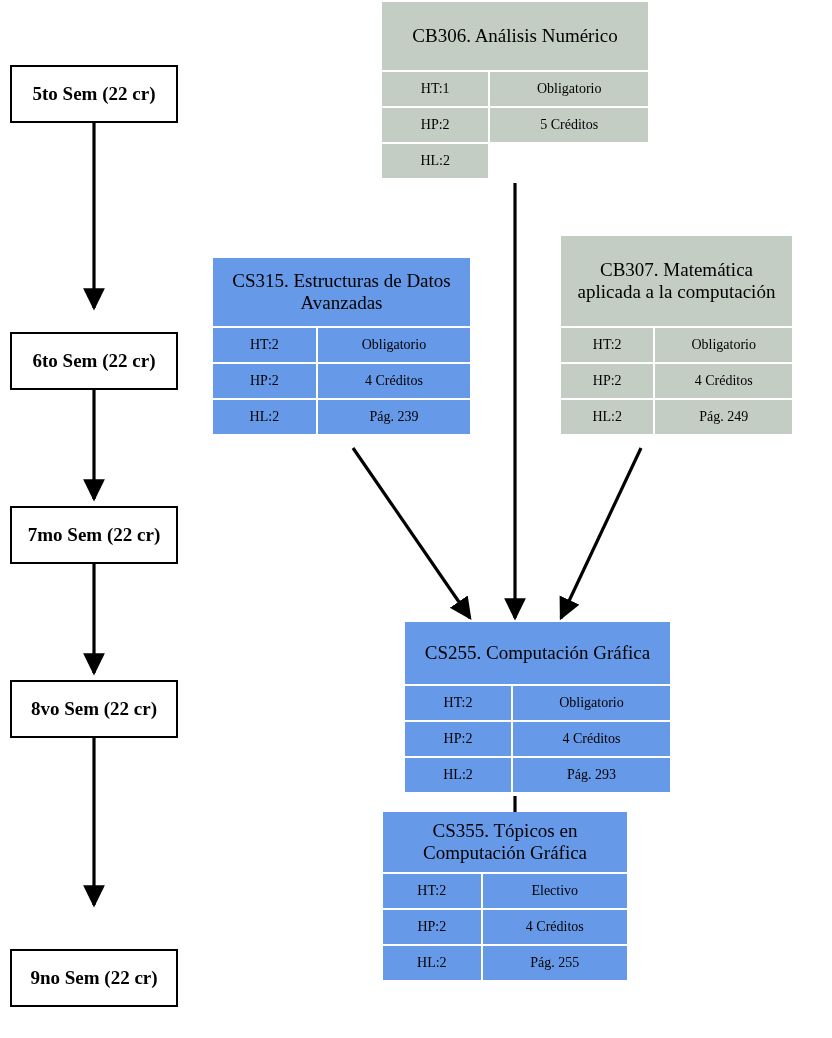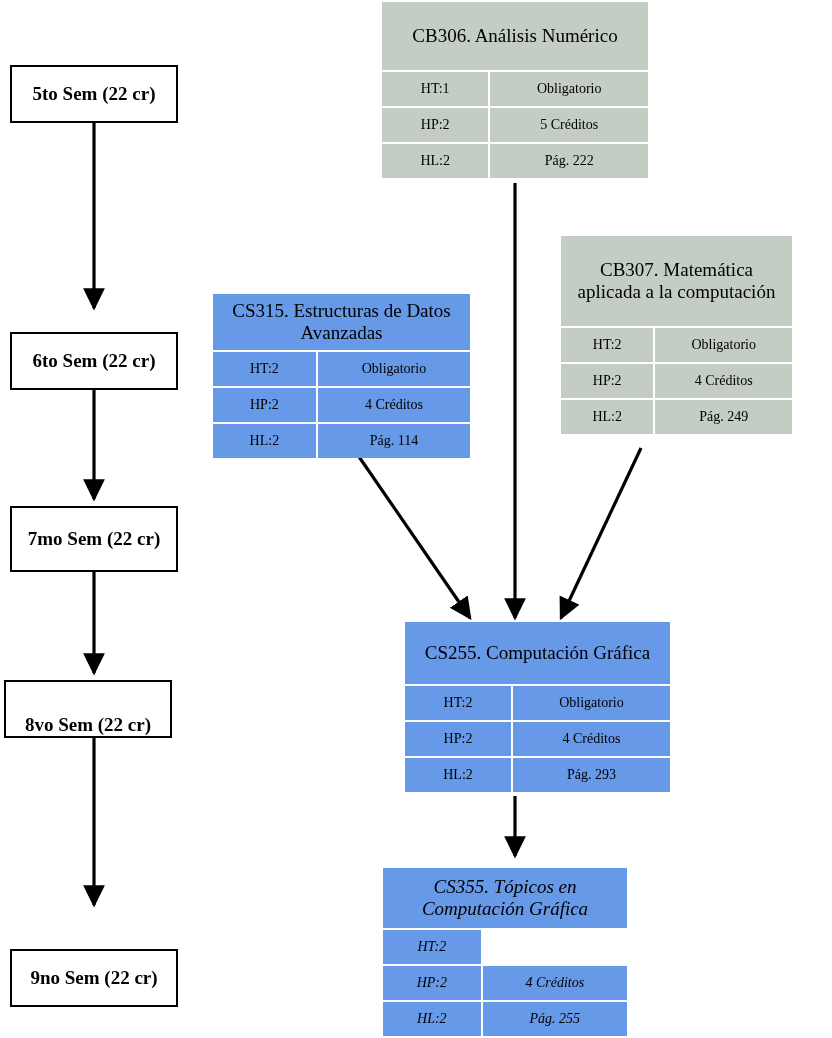--- a/index.html
+++ b/index.html
@@ -62,61 +62,60 @@
 </svg>
 
 <div class="sem-box" style="left:10px;top:65px;width:168px;height:58px;">
   <span>5to Sem (22 cr)</span>
 </div>
 
 <div class="sem-box" style="left:10px;top:332px;width:168px;height:58px;">
   <span>6to Sem (22 cr)</span>
 </div>
 
-<div class="sem-box" style="left:10px;top:506px;width:168px;height:66px;">
+<div class="sem-box" style="left:10px;top:506px;width:168px;height:58px;">
   <span>7mo Sem (22 cr)</span>
 </div>
 
-<div class="sem-box" style="left:4px;top:680px;width:168px;height:58px;align-items:flex-end;">
+<div class="sem-box" style="left:10px;top:680px;width:168px;height:58px;">
   <span>8vo Sem (22 cr)</span>
 </div>
 
 <div class="sem-box" style="left:10px;top:912px;width:168px;height:58px;margin-top:37px;">
   <span>9no Sem (22 cr)</span>
 </div>
 
 <div class="card green" style="left:382px;top:2px;width:266px;">
   <div class="title" style="height:68px;">CB306. Análisis Numérico</div>
   <div class="row">
     <div class="cell left">HT:1</div>
     <div class="cell right">Obligatorio</div>
   </div>
   <div class="row">
     <div class="cell left">HP:2</div>
     <div class="cell right">5 Créditos</div>
   </div>
   <div class="row">
     <div class="cell left">HL:2</div>
-    <div class="cell right">Pág. 222</div>
   </div>
 </div>
 
 <div class="card blue" style="left:213px;top:258px;width:257px;">
-  <div class="title" style="height:56px;margin-top:36px;">CS315. Estructuras de Datos Avanzadas</div>
+  <div class="title" style="height:68px;">CS315. Estructuras de Datos Avanzadas</div>
   <div class="row">
     <div class="cell left">HT:2</div>
     <div class="cell right">Obligatorio</div>
   </div>
   <div class="row">
     <div class="cell left">HP:2</div>
     <div class="cell right">4 Créditos</div>
   </div>
   <div class="row">
     <div class="cell left">HL:2</div>
-    <div class="cell right">Pág. 114</div>
+    <div class="cell right">Pág. 239</div>
   </div>
 </div>
 
 <div class="card green" style="left:561px;top:236px;width:231px;">
   <div class="title" style="height:90px;">CB307. Matemática aplicada a la computación</div>
   <div class="row">
     <div class="cell left">HT:2</div>
     <div class="cell right">Obligatorio</div>
   </div>
   <div class="row">
@@ -138,24 +137,25 @@
   <div class="row">
     <div class="cell left">HP:2</div>
     <div class="cell right">4 Créditos</div>
   </div>
   <div class="row">
     <div class="cell left">HL:2</div>
     <div class="cell right">Pág. 293</div>
   </div>
 </div>
 
-<div class="card blue" style="left:383px;top:868px;width:244px;font-style:italic;">
+<div class="card blue" style="left:383px;top:812px;width:244px;">
   <div class="title" style="height:60px;">CS355. Tópicos en Computación Gráfica</div>
   <div class="row">
     <div class="cell left">HT:2</div>
+    <div class="cell right">Electivo</div>
   </div>
   <div class="row">
     <div class="cell left">HP:2</div>
     <div class="cell right">4 Créditos</div>
   </div>
   <div class="row">
     <div class="cell left">HL:2</div>
     <div class="cell right">Pág. 255</div>
   </div>
 </div>

